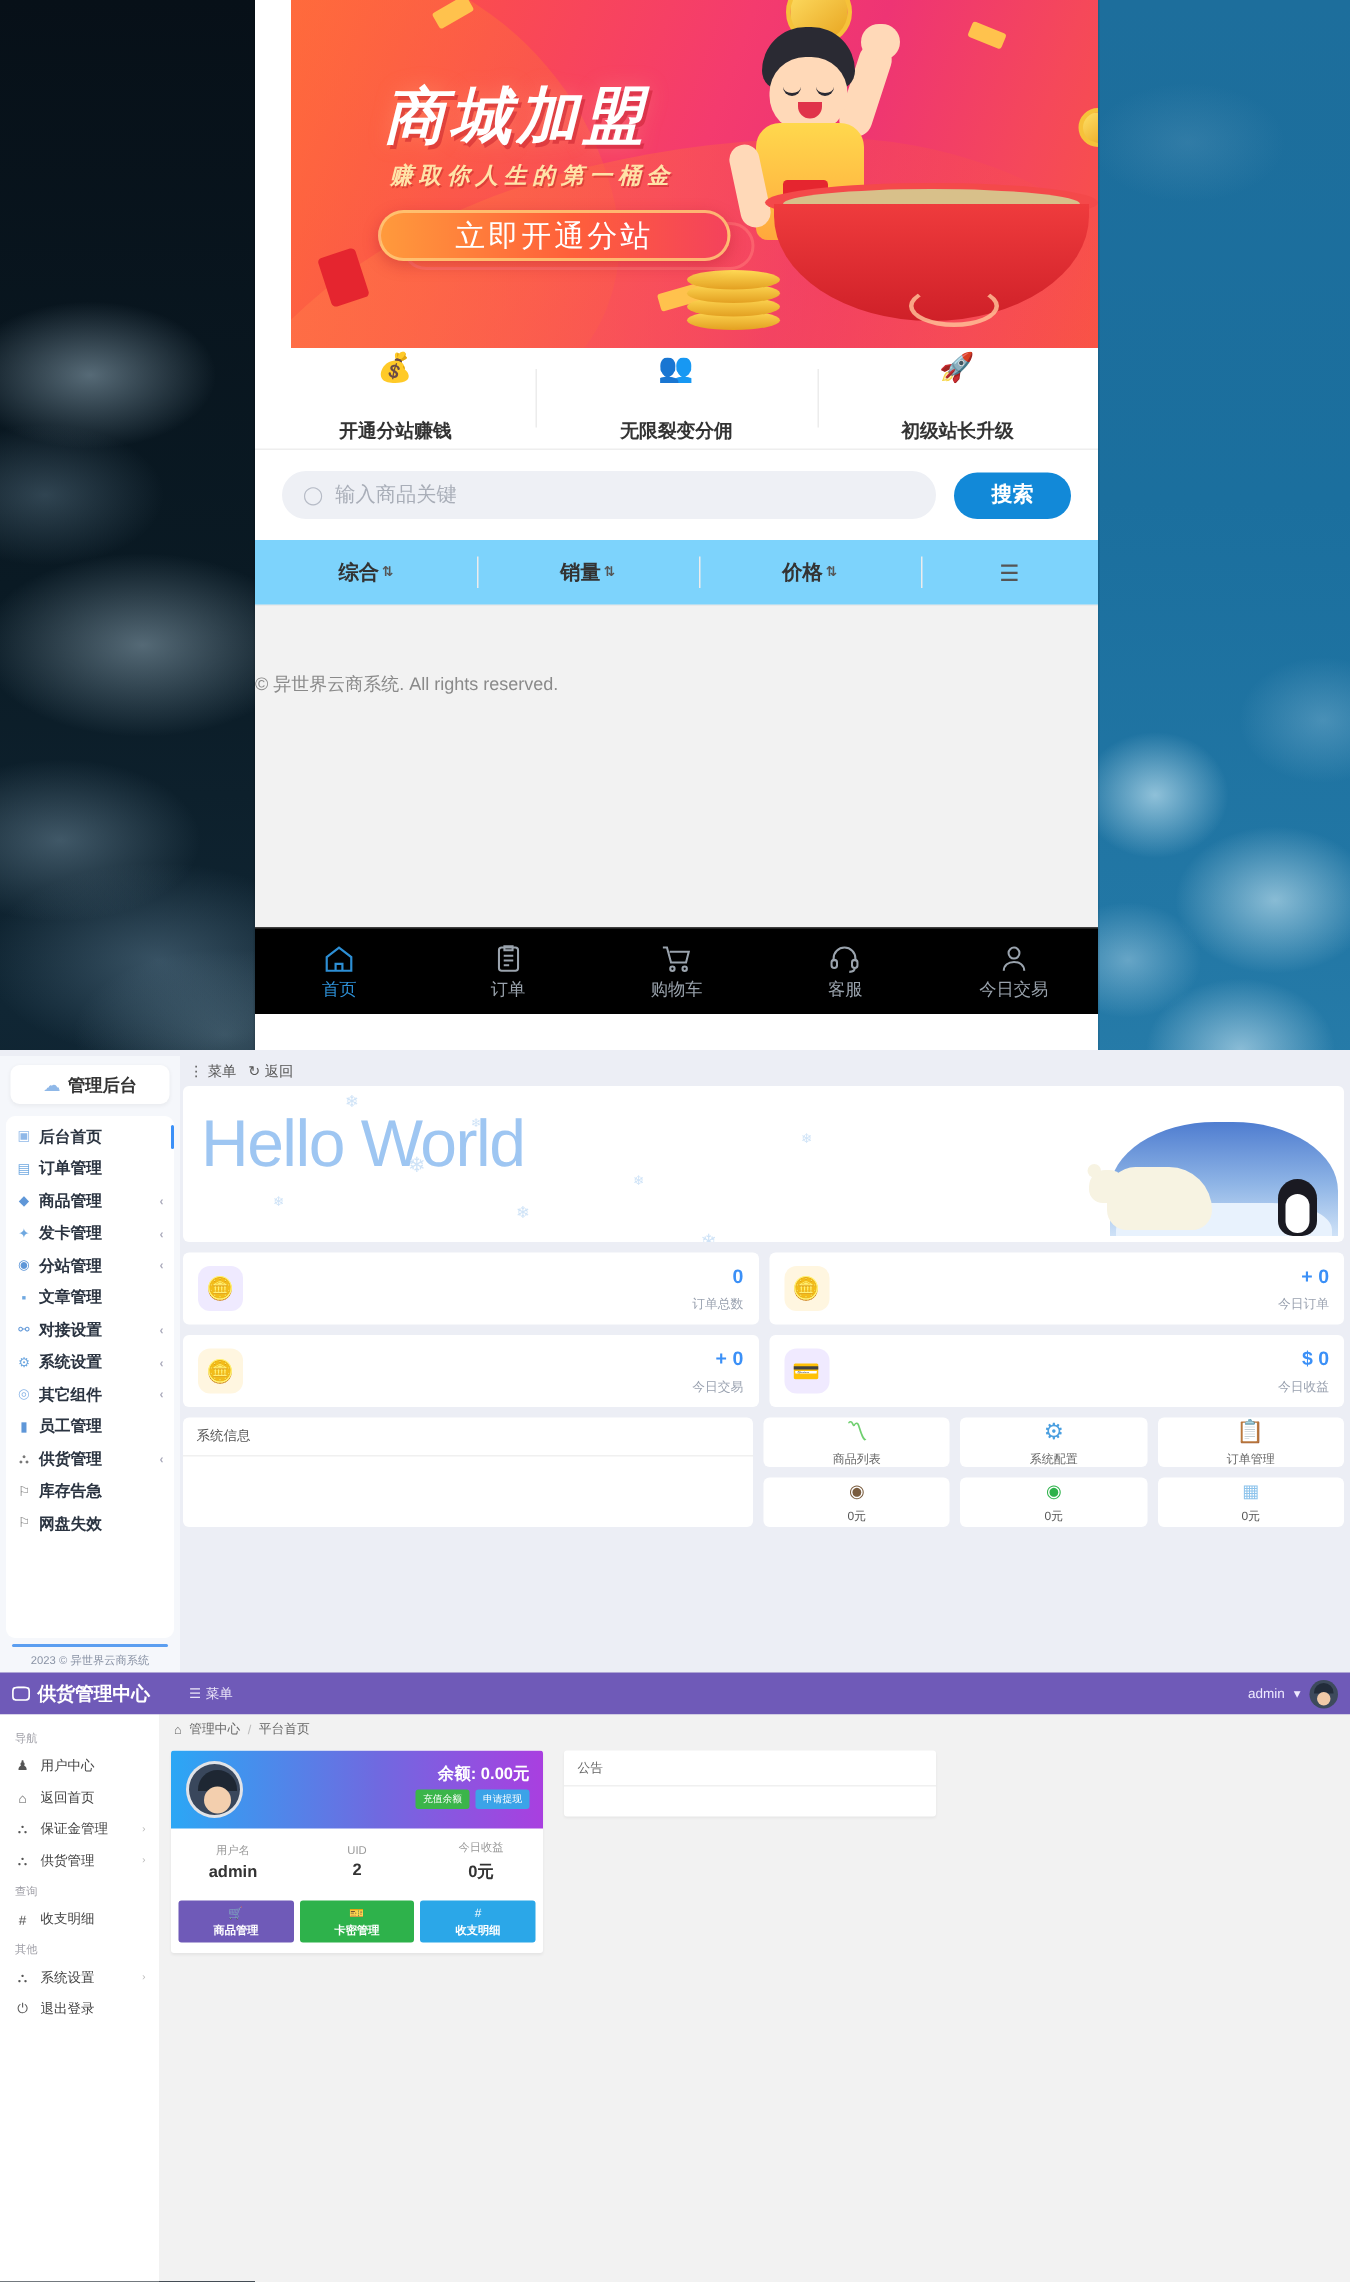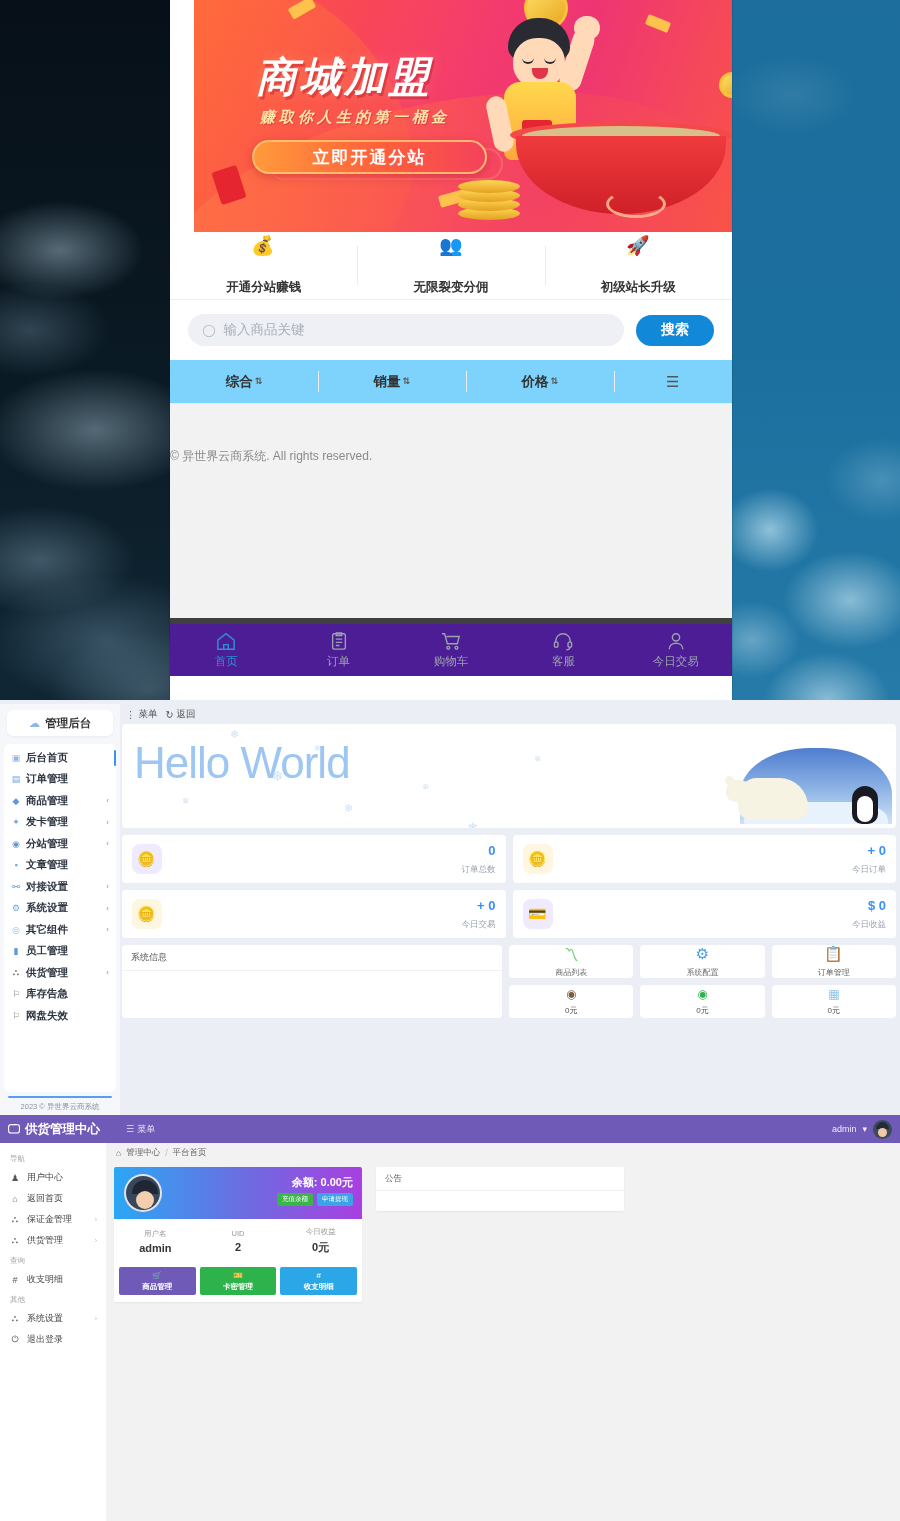--- a/index.html
+++ b/index.html
@@ -74,21 +74,21 @@
     position:absolute; left:66px; top:108px;
     font-size: 15px; color: #ffe3a8; letter-spacing: 4px; font-style: italic; font-weight:700;
     text-shadow: 1px 1px 0 rgba(180,30,30,.4);
   }
   #banner .b-btn {
     position:absolute; left:58px; top:140px; width:235px; height:34px;
     border-radius: 17px;
     background: linear-gradient(90deg, #ff9a3c, #ff5f3a 55%, #f4425c);
     border: 2px solid rgba(255,200,120,.85);
     display:flex; align-items:center; justify-content:center;
-    color:#fff; font-weight:700; font-size:17px; letter-spacing:2px;
+    color:#fff; font-weight:400; font-size:20px; letter-spacing:2px;
     box-shadow: 0 3px 10px rgba(170,20,40,.35);
   }
   #banner .b-btn-shadow {
     position:absolute; left:74px; top:148px; width:235px; height:32px;
     border-radius:17px; border:2px solid rgba(255,120,120,.55); z-index:-0;
   }
   
   .boy { position:absolute; right:128px; top:10px; width:150px; height:200px; }
   .boy .hair { position:absolute; left:30px; top:8px; width:62px; height:42px; background:#2a2a33; border-radius:32px 32px 14px 14px; }
   .boy .face { position:absolute; left:35px; top:28px; width:52px; height:50px; background:#ffd9b8; border-radius:24px; }
@@ -136,21 +136,21 @@
   .sort { flex:1; display:flex; align-items:center; justify-content:center; gap:2px; position:relative; font-size:13.5px; color:#333; font-weight:700; }
   .sort + .sort:before, #sortlist:before { content:''; position:absolute; left:0; top:11px; bottom:11px; width:1px; background:#ececec; }
   .sort .caret { font-size:9px; color:#555; line-height:1; }
   #sortlist { flex:.8; display:flex; align-items:center; justify-content:center; position:relative; color:#555; font-size:15px; }
 
   #prodcount { background:#f2f2f2; text-align:center; padding:16px 0 0; font-size:12.5px; color:#555; font-weight:700; }
   #prodcount b { color:#e8404c; }
   #copyright { background:#f2f2f2; text-align:left; padding:44px 0 0; font-size:12px; color:#8a8a8a; height:214px;}
 
   
-  #tabbar { display:flex; height:58px; background:#4c1d95; border-top:6px solid #404040; }
+  #tabbar { display:flex; height:58px; background:#000000; border-top:1px solid #404040; }
   .tab { flex:1; display:flex; flex-direction:column; align-items:center; justify-content:center; gap:3px; color:#9aa3ad; font-size:11.5px; }
   .tab.active { color:#2d8fd5; }
   .tab svg { display:block; }
 
   
   #admin {
     position:absolute; left:0; top:700px; width:900px; height:418px;
     background:#eceef5; overflow:hidden;
   }
   #admin-side {

